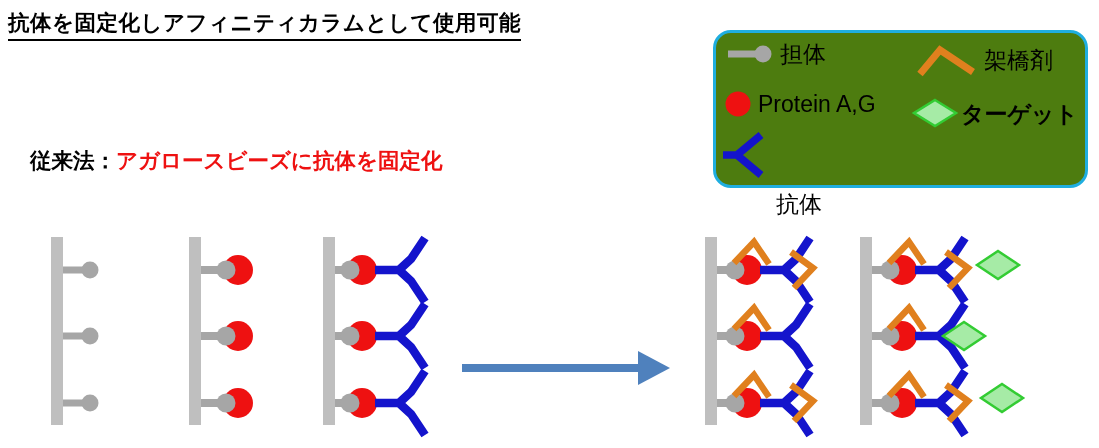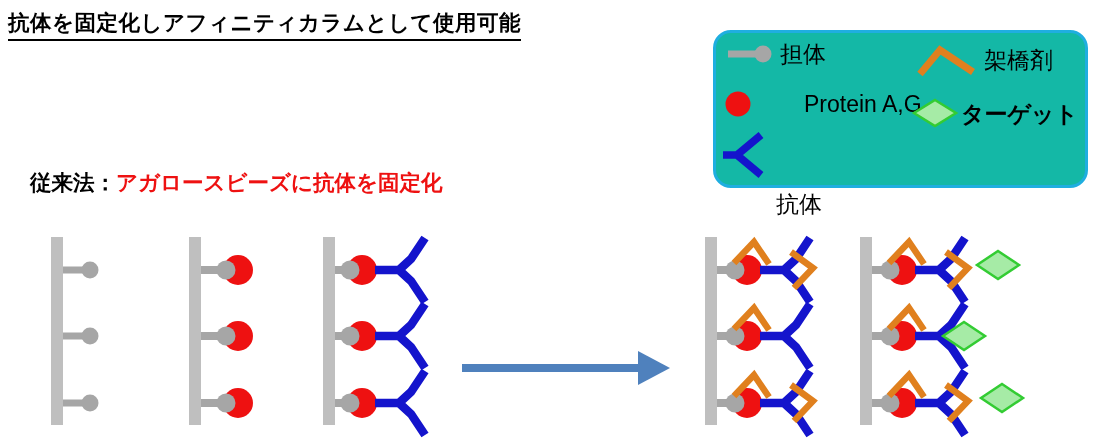--- a/index.html
+++ b/index.html
@@ -8,27 +8,27 @@
     font-family:"Liberation Sans","DejaVu Sans",sans-serif;
   }
   .abs{position:absolute;}
   
   #title{
     left:8px;top:8px;font-size:21.5px;font-weight:bold;color:var(--text-black);
     border-bottom:2.5px solid var(--text-black);padding-bottom:2px;letter-spacing:.5px;
     white-space:nowrap;
   }
   
-  #subtitle{left:30px;top:146px;font-size:21.5px;font-weight:bold;white-space:nowrap;margin-top:22px;}
+  #subtitle{left:30px;top:146px;font-size:21.5px;font-weight:bold;white-space:nowrap;}
   #subtitle .pre{color:var(--text-black);}
   #subtitle .em{color:var(--subtitle-red);}
   
   #legend{
     left:713px;top:30px;width:369px;height:152px;
-    border:3.5px solid var(--legend-border);border-radius:18px;background:#14b8a6;text-align:center;
+    border:3.5px solid var(--legend-border);border-radius:18px;background:#4d7c0f;text-align:center;
   }
   .lg-label{position:absolute;font-size:23px;color:var(--text-black);white-space:nowrap;}
   .lg-icon{position:absolute;}
   
   #arrow-label{
     left:455px;top:277px;width:225px;text-align:center;color:var(--label-gray);
     font-size:20px;letter-spacing:.18em;line-height:1.6;
   }
   
   #diagram{left:0;top:0;width:1099px;height:448px;}
@@ -57,21 +57,21 @@
 
     <svg class="lg-icon" style="left:10px;top:10px;" width="50" height="22">
       <rect class="stem" x="2" y="7.5" width="30" height="7"></rect>
       <circle class="f-gray" cx="37" cy="11" r="8.5"></circle>
     </svg>
     <div class="lg-label" style="left:64px;top:6px;">担体</div>
 
     <svg class="lg-icon" style="left:8px;top:57px;" width="28" height="28">
       <circle class="f-red" cx="14" cy="14" r="12.5"></circle>
     </svg>
-    <div class="lg-label" style="left:42px;top:58px;margin-left:46px;">Protein A,G</div>
+    <div class="lg-label" style="left:42px;top:58px;">Protein A,G</div>
 
     <svg class="lg-icon" style="left:4px;top:99px;" width="52" height="46">
       <path class="ab" style="stroke-width:7.5" d="M 3 23 H 20 M 17 23 L 29 13 L 41 3 M 17 23 L 29 33 L 41 43"></path>
     </svg>
     <div class="lg-label" style="left:60px;top:108px;margin-top:48px;">抗体</div>
 
     <svg class="lg-icon" style="left:200px;top:12px;" width="62" height="34">
       <path class="xl" style="stroke-width:7" d="M 4 29 L 24 5 L 57 27"></path>
     </svg>
     <div class="lg-label" style="left:268px;top:12px;">架橋剤</div>

